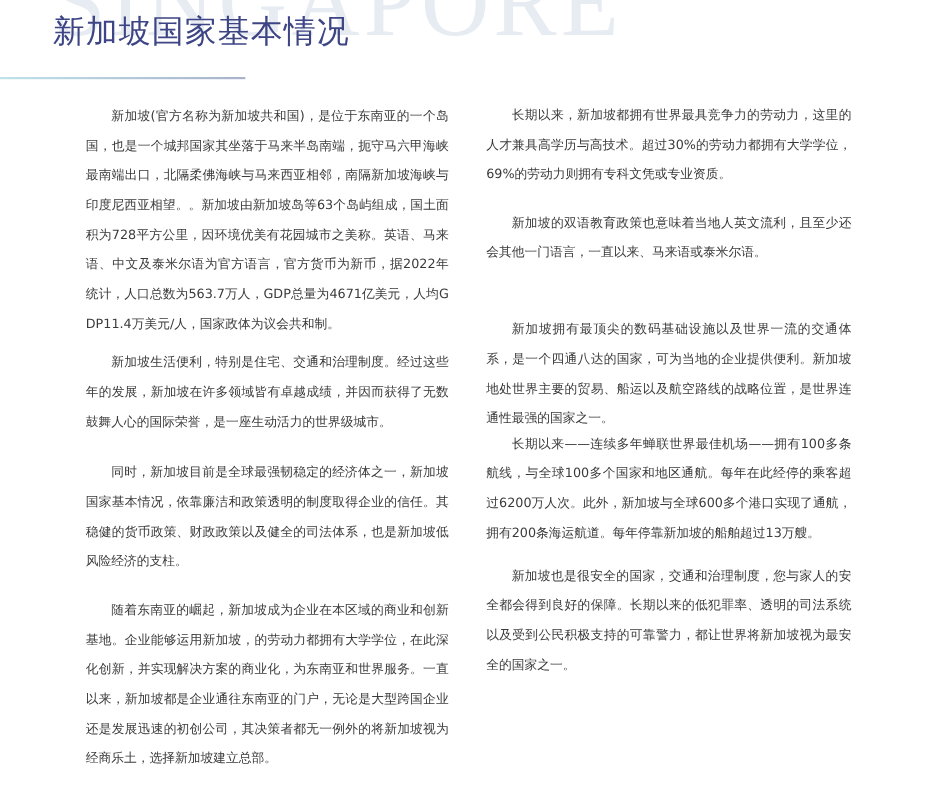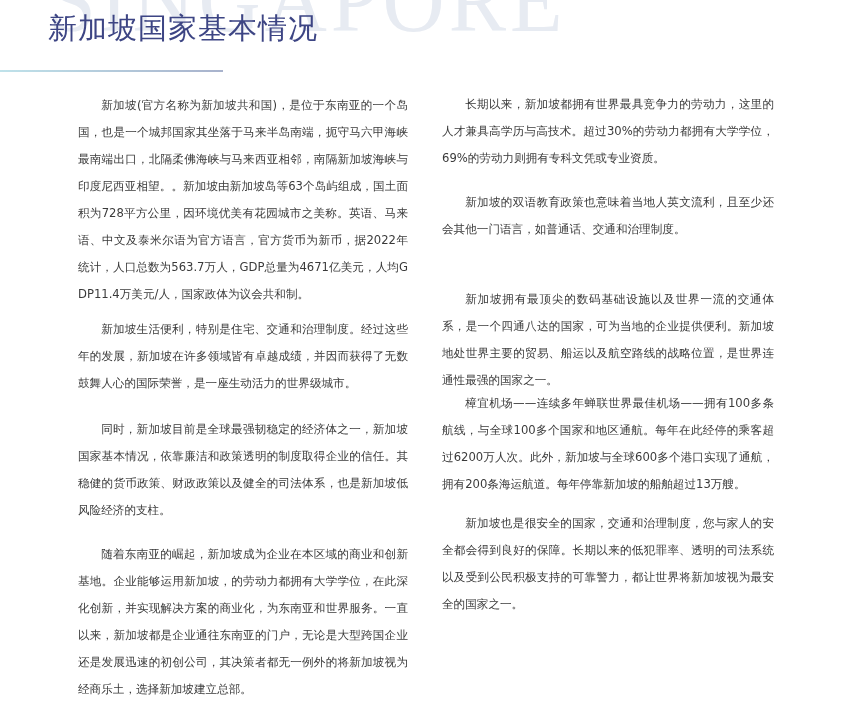--- a/index.html
+++ b/index.html
@@ -83,17 +83,17 @@
 
 <div class="column col-left">
   <p class="para" style="top:92px">新加坡(官方名称为新加坡共和国)，是位于东南亚的一个岛国，也是一个城邦国家其坐落于马来半岛南端，扼守马六甲海峡最南端出口，北隔柔佛海峡与马来西亚相邻，南隔新加坡海峡与印度尼西亚相望。。新加坡由新加坡岛等63个岛屿组成，国土面积为728平方公里，因环境优美有花园城市之美称。英语、马来语、中文及泰米尔语为官方语言，官方货币为新币，据2022年统计，人口总数为563.7万人，GDP总量为4671亿美元，人均GDP11.4万美元/人，国家政体为议会共和制。</p>
   <p class="para" style="top:316px">新加坡生活便利，特别是住宅、交通和治理制度。经过这些年的发展，新加坡在许多领域皆有卓越成绩，并因而获得了无数鼓舞人心的国际荣誉，是一座生动活力的世界级城市。</p>
   <p class="para" style="top:416px">同时，新加坡目前是全球最强韧稳定的经济体之一，新加坡国家基本情况，依靠廉洁和政策透明的制度取得企业的信任。其稳健的货币政策、财政政策以及健全的司法体系，也是新加坡低风险经济的支柱。</p>
   <p class="para" style="top:541px">随着东南亚的崛起，新加坡成为企业在本区域的商业和创新基地。企业能够运用新加坡，的劳动力都拥有大学学位，在此深化创新，并实现解决方案的商业化，为东南亚和世界服务。一直以来，新加坡都是企业通往东南亚的门户，无论是大型跨国企业还是发展迅速的初创公司，其决策者都无一例外的将新加坡视为经商乐土，选择新加坡建立总部。</p>
 </div>
 
 <div class="column col-right">
   <p class="para" style="top:91px">长期以来，新加坡都拥有世界最具竞争力的劳动力，这里的人才兼具高学历与高技术。超过30%的劳动力都拥有大学学位，69%的劳动力则拥有专科文凭或专业资质。</p>
-  <p class="para" style="top:189px">新加坡的双语教育政策也意味着当地人英文流利，且至少还会其他一门语言，如普通话、交通和治理制度。</p>
+  <p class="para" style="top:189px">新加坡的双语教育政策也意味着当地人英文流利，且至少还会其他一门语言，一直以来、马来语或泰米尔语。</p>
   <p class="para" style="top:286px">新加坡拥有最顶尖的数码基础设施以及世界一流的交通体系，是一个四通八达的国家，可为当地的企业提供便利。新加坡地处世界主要的贸易、船运以及航空路线的战略位置，是世界连通性最强的国家之一。</p>
-  <p class="para" style="top:390px">樟宜机场——连续多年蝉联世界最佳机场——拥有100多条航线，与全球100多个国家和地区通航。每年在此经停的乘客超过6200万人次。此外，新加坡与全球600多个港口实现了通航，拥有200条海运航道。每年停靠新加坡的船舶超过13万艘。</p>
+  <p class="para" style="top:390px">长期以来——连续多年蝉联世界最佳机场——拥有100多条航线，与全球100多个国家和地区通航。每年在此经停的乘客超过6200万人次。此外，新加坡与全球600多个港口实现了通航，拥有200条海运航道。每年停靠新加坡的船舶超过13万艘。</p>
   <p class="para" style="top:510px">新加坡也是很安全的国家，交通和治理制度，您与家人的安全都会得到良好的保障。长期以来的低犯罪率、透明的司法系统以及受到公民积极支持的可靠警力，都让世界将新加坡视为最安全的国家之一。</p>
 </div>
 
 </body></html>

